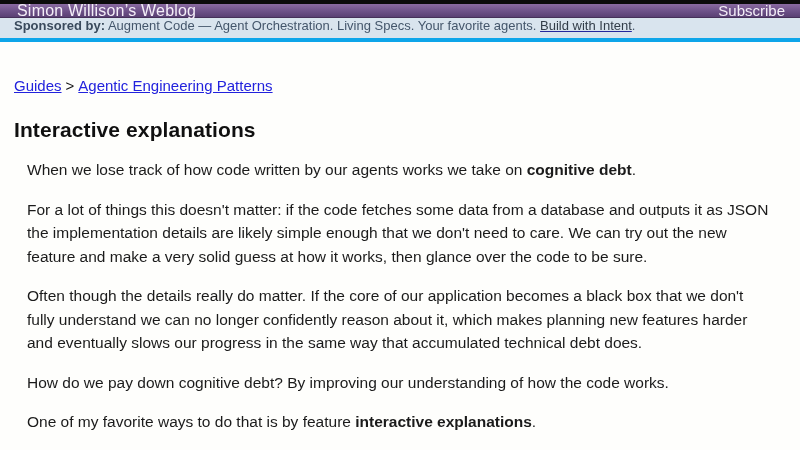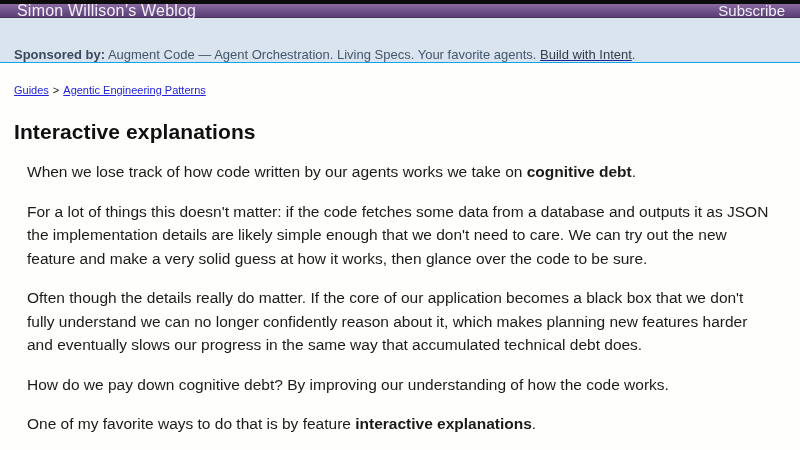--- a/index.html
+++ b/index.html
@@ -31,45 +31,45 @@
     letter-spacing: 0.2px;
     text-decoration: none;
   }
   .subscribe-link {
     color: #f4eef8;
     font-size: 15px;
     text-decoration: none;
     cursor: pointer;
   }
   .sponsor-bar {
-    height: 45px;
+    height: 24px;
     background: #d9e4ee;
-    border-bottom: 1px solid #0ea5e9;
+    border-bottom: 4px solid #0ea5e9;
     display: flex;
-    align-items: flex-end;
+    align-items: flex-start;
     padding: 0 14px;
     font-size: 13px;
     color: #44566b;
   }
   .sponsor-bar .sponsor-prefix {
     font-weight: bold;
     color: #3a4a5c;
   }
   .sponsor-link {
     color: #323d49;
     text-decoration: underline;
     text-decoration-color: #23279c;
     cursor: pointer;
   }
   .content {
     padding: 0 14px;
   }
   .breadcrumb {
-    margin-top: 21px;
-    font-size: 11px;
+    margin-top: 35px;
+    font-size: 15px;
     color: #111;
   }
   .breadcrumb a {
     color: #2222dd;
     text-decoration: underline;
     cursor: pointer;
   }
   .breadcrumb .sep {
     color: #111;
     margin: 0 4px;

